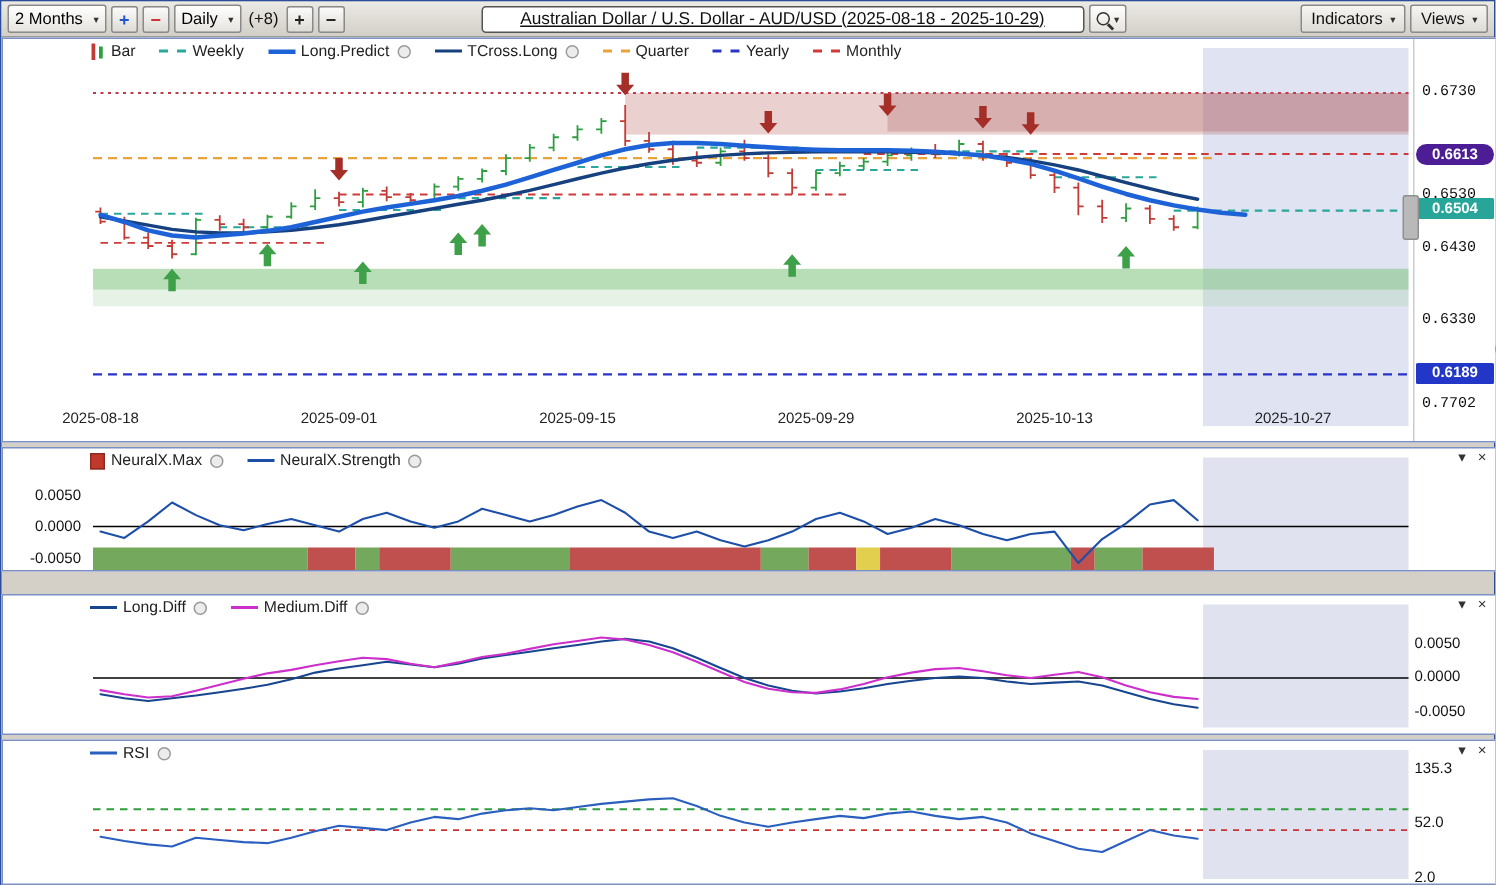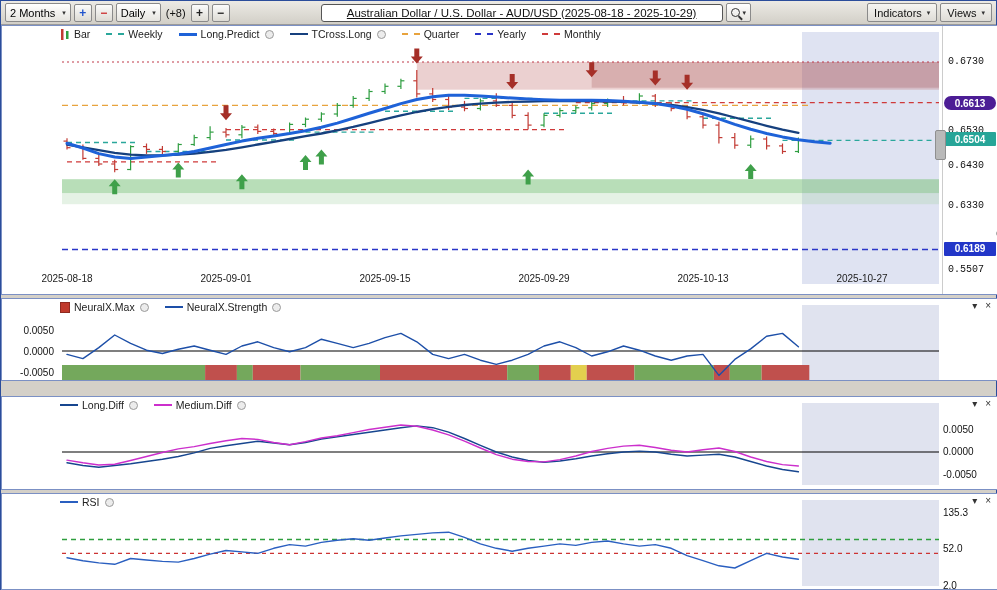--- a/index.html
+++ b/index.html
@@ -300,23 +300,23 @@
       </span>
       <span class="legend-item">
         <span class="swatch" style="border-top: 2px dashed rgb(207, 58, 58);"></span>
         <span>Monthly</span>
       </span>
     </div>
     <div class="y-axis" id="axis-main">
         <div class="axlabel" style="top: 30.035px;">0.6730</div>
         <div class="axlabel" style="top: 99.375px;">0.6530</div>
         <div class="axlabel" style="top: 134.045px;">0.6430</div>
-        <div class="axlabel" style="top: 174px;">0.6330</div>
+        <div class="axlabel" style="top: 182px;">0.6330</div>
         <div class="axlabel" style="top: 203px; padding-left: 48px;">0.6230</div>
-        <div class="axlabel" style="top: 238.055px;">0.5507</div>
+        <div class="axlabel" style="top: 238.055px;">0.7702</div>
         <div class="badge" style="top: 70px; background: #4c1d95; border-radius: 7px;">0.6613</div>
         <div class="badge" style="top: 106.389px; background: rgb(39, 165, 152);">0.6504</div>
         <div class="badge" style="top: 215.6px; background: rgb(34, 54, 200);">0.6189</div>
       </div>
     <div class="axis-handle"></div>
   </div>
 
   <div class="panel" id="panel-neural">
     <svg id="svg-neural" width="997" height="93">
         <rect x="800" y="6" width="137" height="84" fill="#e0e3ef"></rect>

